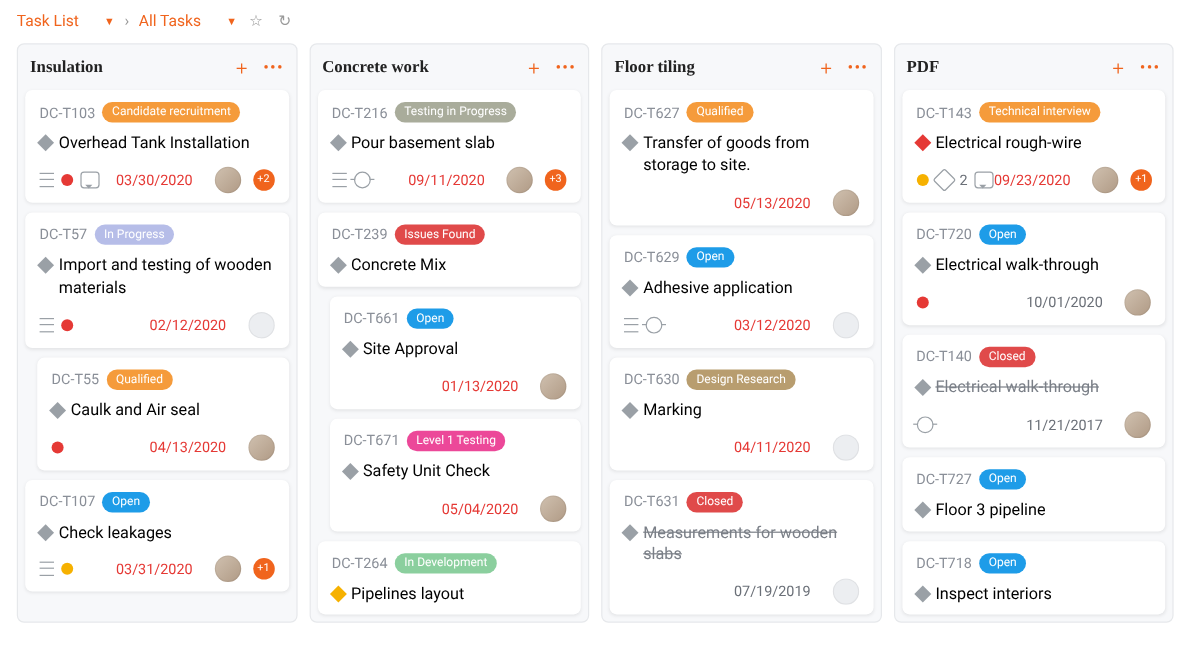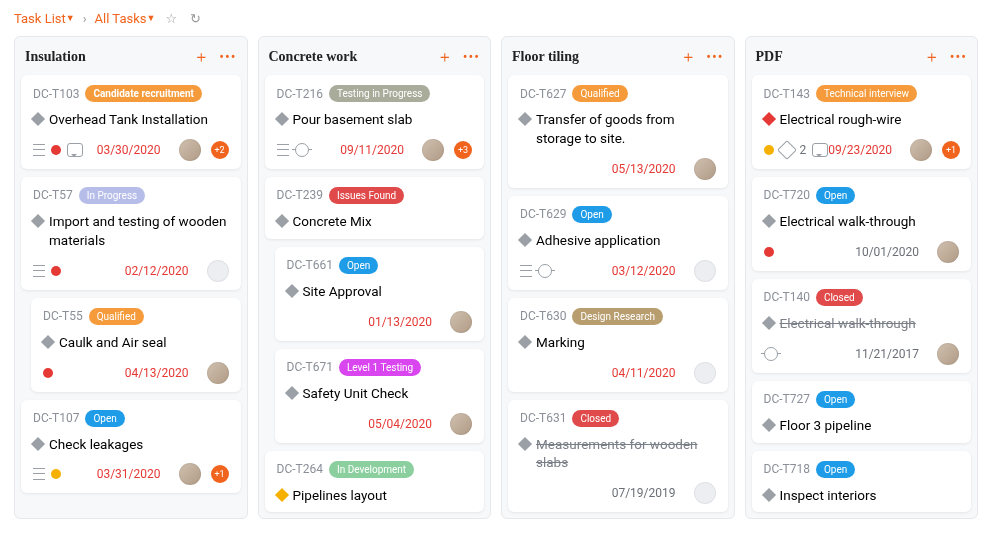--- a/index.html
+++ b/index.html
@@ -13,21 +13,21 @@
     --shadow: 0 1px 3px rgba(0,0,0,0.08);
     font-family: -apple-system, BlinkMacSystemFont, "Segoe UI", Roboto, sans-serif;
     font-size: 13px;
     color: var(--text);
   }
   body { margin:0; background:#fff; }
   .wrap { width: 992px; padding: 10px 14px 20px; box-sizing:border-box; }
 
   
   .crumbs { display:flex; align-items:center; gap:8px; margin-bottom:10px; font-size:13px;}
-  .crumbs .link { color:var(--orange); cursor:pointer; display:flex; align-items:center; gap:0;}
+  .crumbs .link { color:var(--orange); cursor:pointer; display:flex; align-items:center; gap:21px;}
   .crumbs .sep { color:#999;}
   .crumbs .iconbtn { width:16px; height:16px; display:flex; align-items:center; justify-content:center; color:#999; cursor:pointer;}
   .dropcaret { font-size:9px; color:var(--orange); }
 
   
   .board { display:flex; gap:10px; }
   .col {
     flex:1; min-width:0;
     background:#f7f8fa; border:1px solid #e6e8eb; border-radius:6px;
     padding:6px; display:flex; flex-direction:column; gap:8px;
@@ -102,21 +102,21 @@
         <div class="colhead">
           <span class="title">Insulation</span>
           <span class="actions">
             <span class="plus">＋</span>
             <span class="more">•••</span>
           </span>
         </div>
         <div class="card">
           <div class="row1">
             <span class="id">DC-T103</span>
-            <span class="status" style="background: rgb(245, 155, 59); font-weight: bold;">Candidate recruitment</span>
+            <span class="status" style="background: rgb(245, 155, 59);">Candidate recruitment</span>
           </div>
           <div class="titlebar">
             <span class="pri" style="background: rgb(154, 160, 166);"></span>
             <span class="name">Overhead Tank Installation</span>
           </div>
           <div class="foot">
             <div class="icons">
               <span class="stack"></span>
               <span class="dot red"></span>
               <span class="chat"></span>
@@ -241,21 +241,21 @@
             <div class="icons"></div>
             <div class="right">
               <span class="date">01/13/2020</span>
               <span class="avatar" style="background: linear-gradient(135deg, rgb(208, 193, 176), rgb(176, 154, 133));"></span>
             </div>
           </div>
         </div>
         <div class="card indent">
           <div class="row1">
             <span class="id">DC-T671</span>
-            <span class="status" style="background: #d946ef; text-align: center;">Level 1 Testing</span>
+            <span class="status" style="background: #ec4899; text-align: center;">Level 1 Testing</span>
           </div>
           <div class="titlebar">
             <span class="pri" style="background: rgb(154, 160, 166);"></span>
             <span class="name">Safety Unit Check</span>
           </div>
           <div class="foot">
             <div class="icons"></div>
             <div class="right">
               <span class="date">05/04/2020</span>
               <span class="avatar" style="background: linear-gradient(135deg, rgb(208, 193, 176), rgb(176, 154, 133));"></span>

